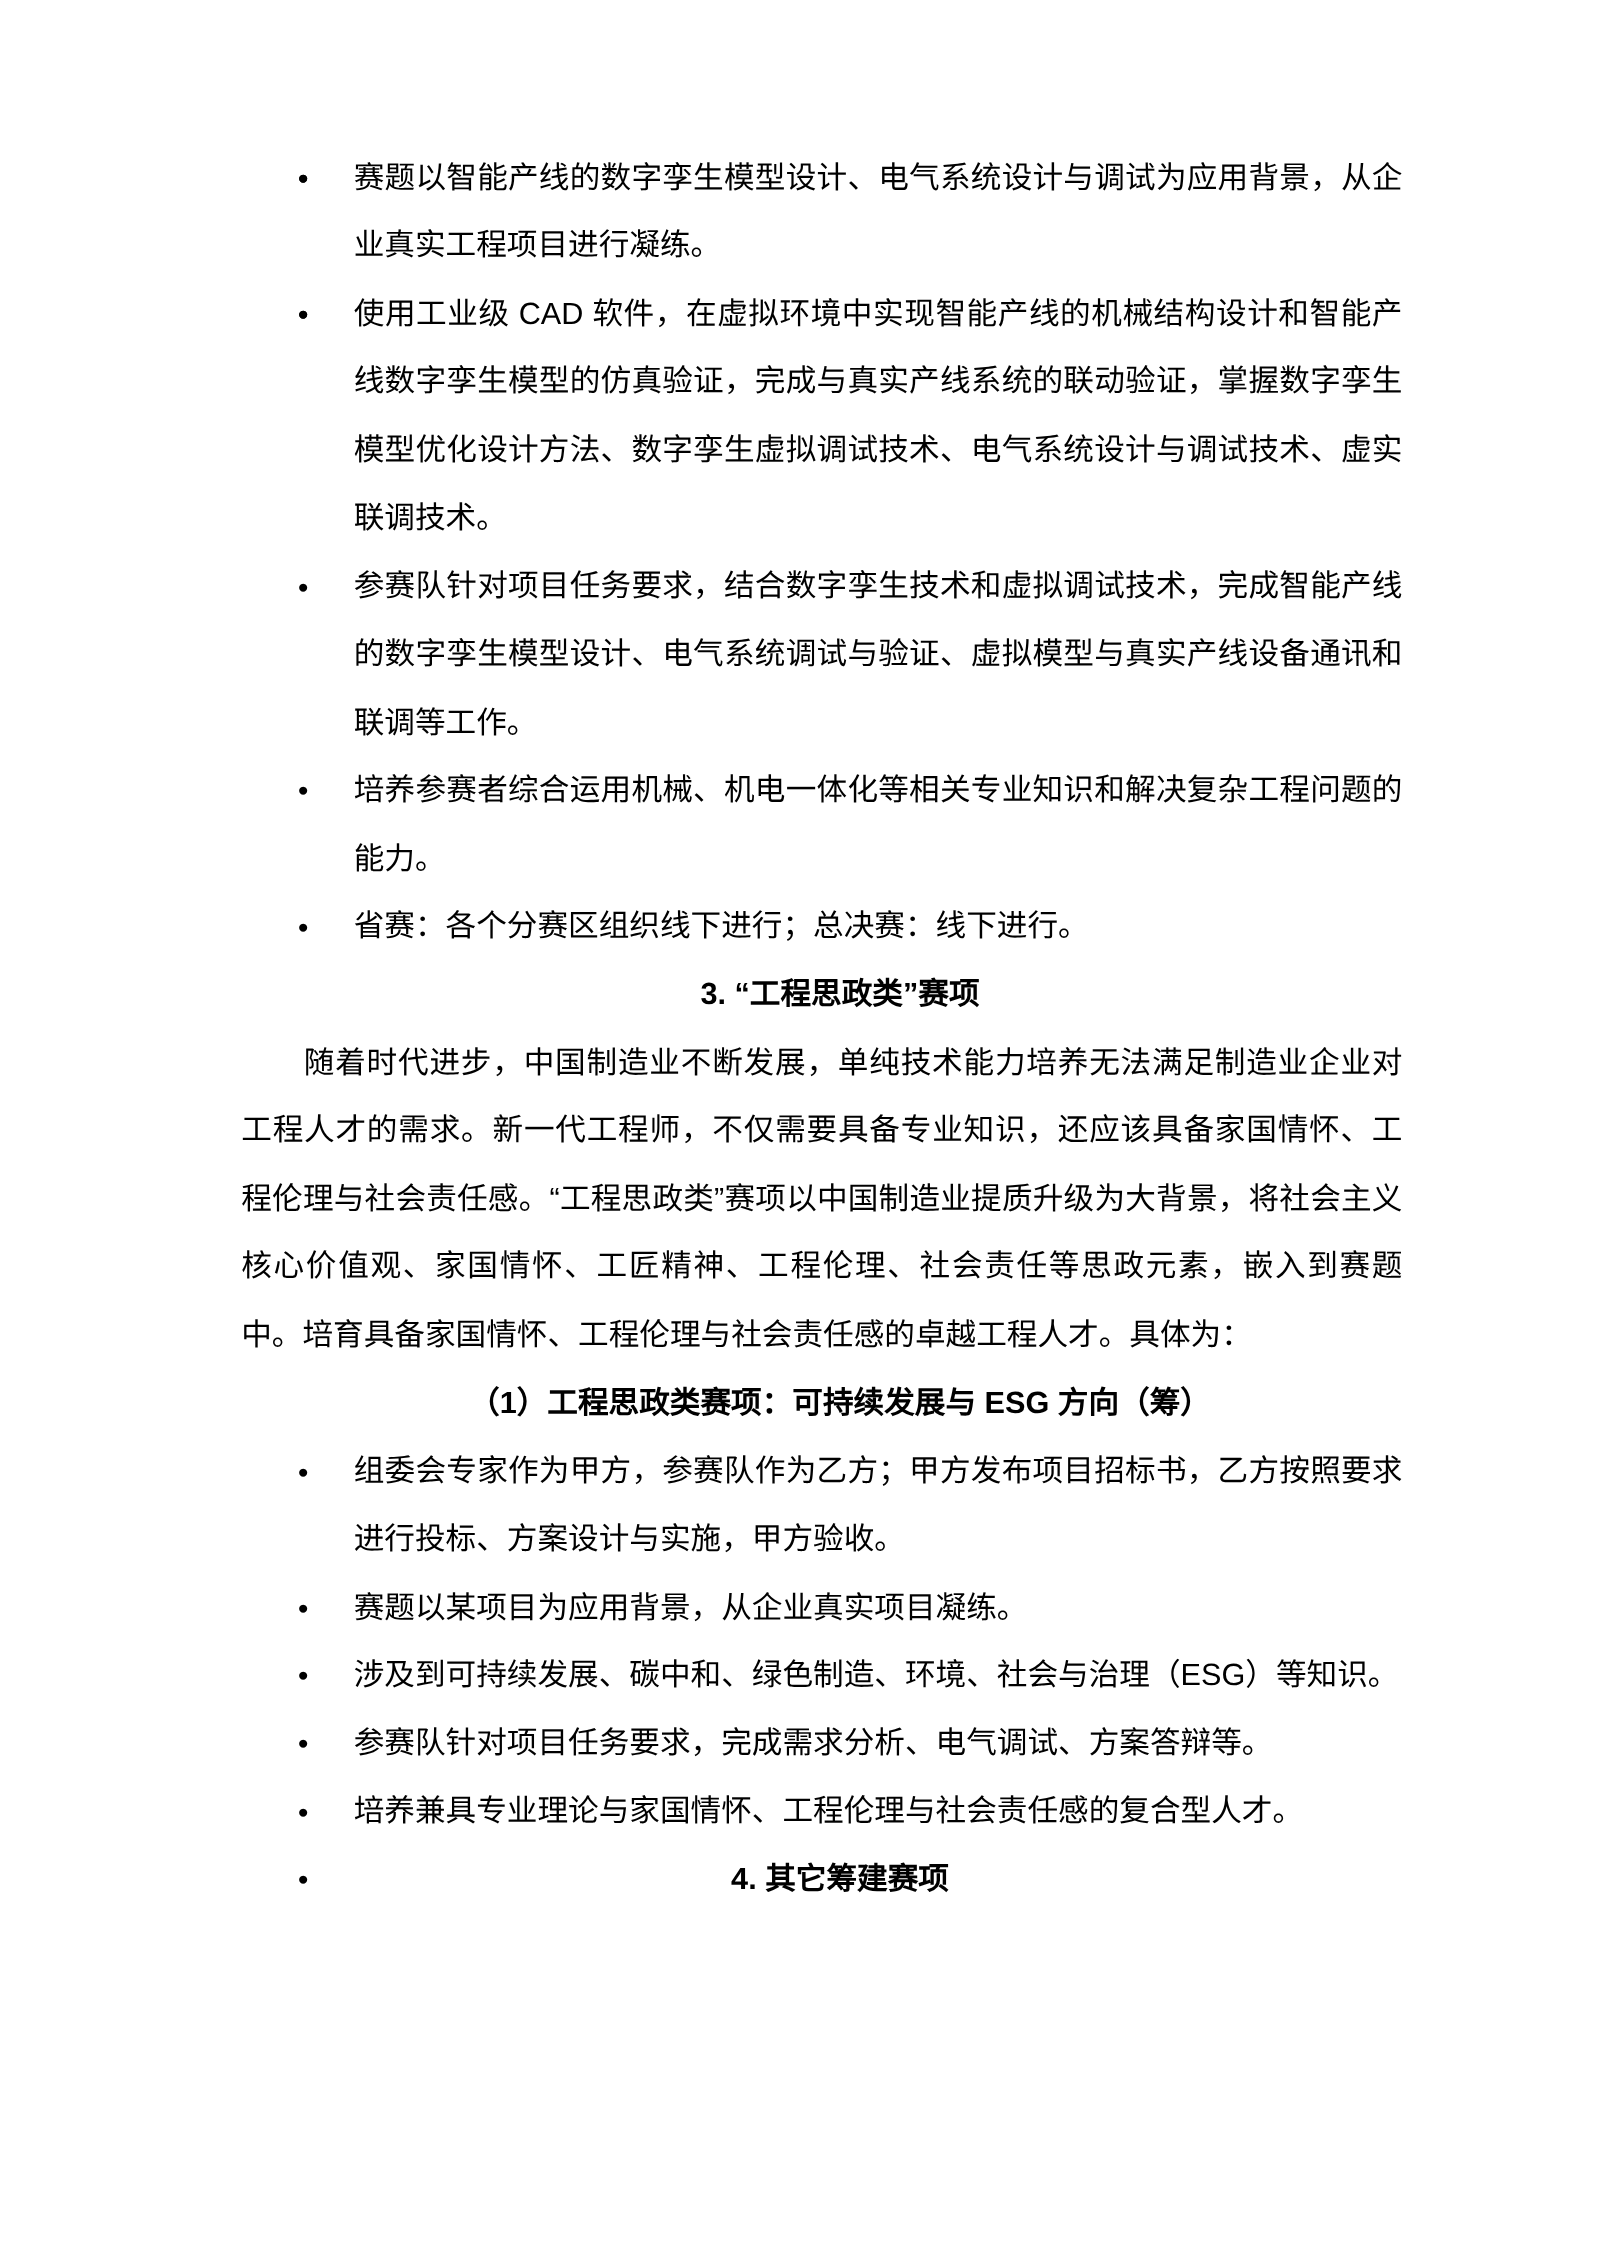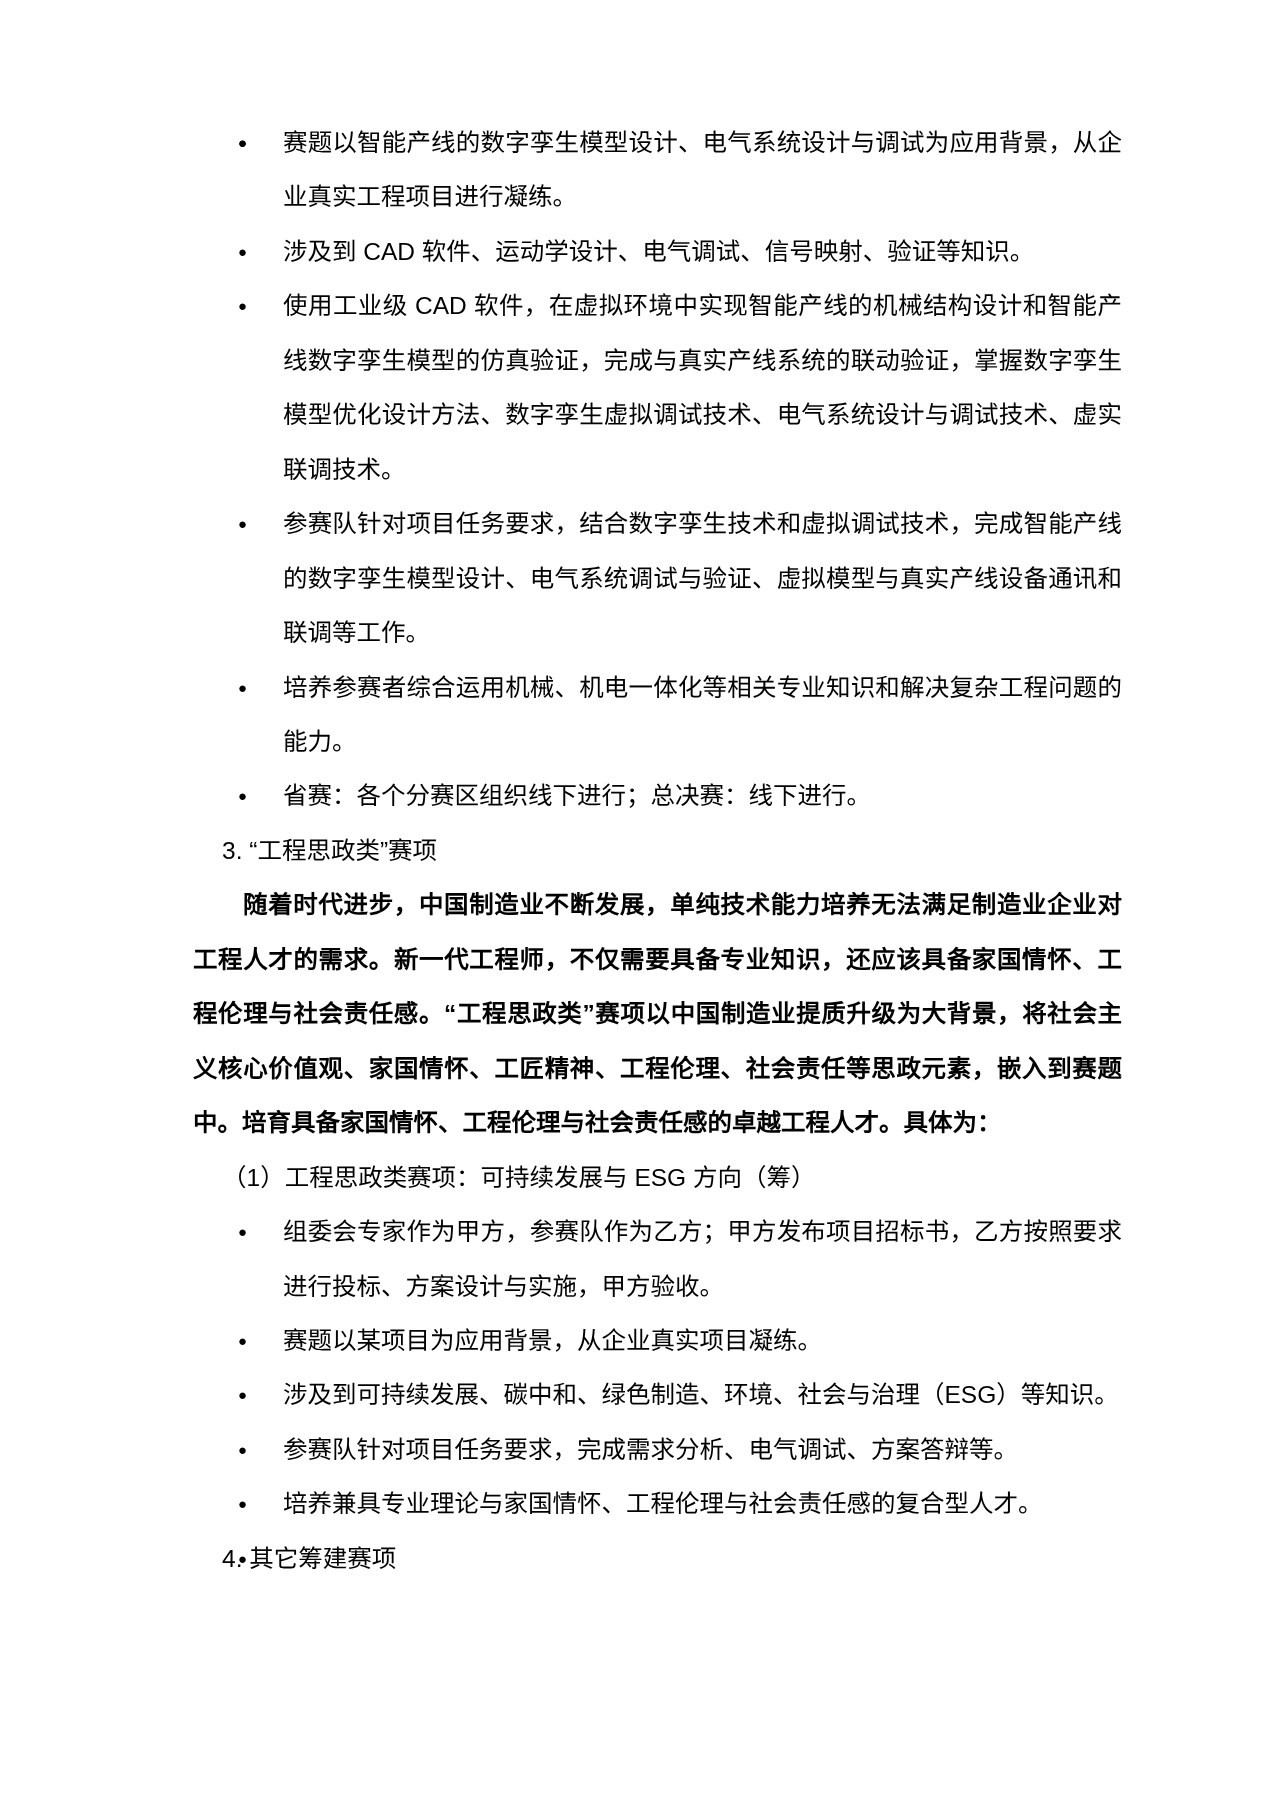--- a/index.html
+++ b/index.html
@@ -33,47 +33,45 @@
     text-align: justify;
   }
   ul.bullets li .dot {
     position: absolute;
     left: 45px;
     top: 0;
     font-size: 15px;
     line-height: 54.45px;
   }
   .heading {
-    font-weight: 400;
+    font-weight: 700;
     padding-left: 29px;
-    text-align: left;
+    text-align: center;
   }
   .para {
     text-indent: 50px;
     text-align: justify;
-    font-weight: bold;
   }
 </style>
 </head>
 <body>
 
 <div class="page">
   <div class="content">
 
     <ul class="bullets">
       <li>
         <span class="dot">●</span>
       </li>
       <li>
         <span class="dot">●</span>
         <span>赛题以智能产线的数字孪生模型设计、电气系统设计与调试为应用背景，从企业真实工程项目进行凝练。</span>
       </li>
       <li>
         <span class="dot">●</span>
-        <span>涉及到 CAD 软件、运动学设计、电气调试、信号映射、验证等知识。</span>
       </li>
       <li>
         <span class="dot">●</span>
         <span>使用工业级 CAD 软件，在虚拟环境中实现智能产线的机械结构设计和智能产线数字孪生模型的仿真验证，完成与真实产线系统的联动验证，掌握数字孪生模型优化设计方法、数字孪生虚拟调试技术、电气系统设计与调试技术、虚实联调技术。</span>
       </li>
       <li>
         <span class="dot">●</span>
         <span>参赛队针对项目任务要求，结合数字孪生技术和虚拟调试技术，完成智能产线的数字孪生模型设计、电气系统调试与验证、虚拟模型与真实产线设备通讯和联调等工作。</span>
       </li>
       <li>

